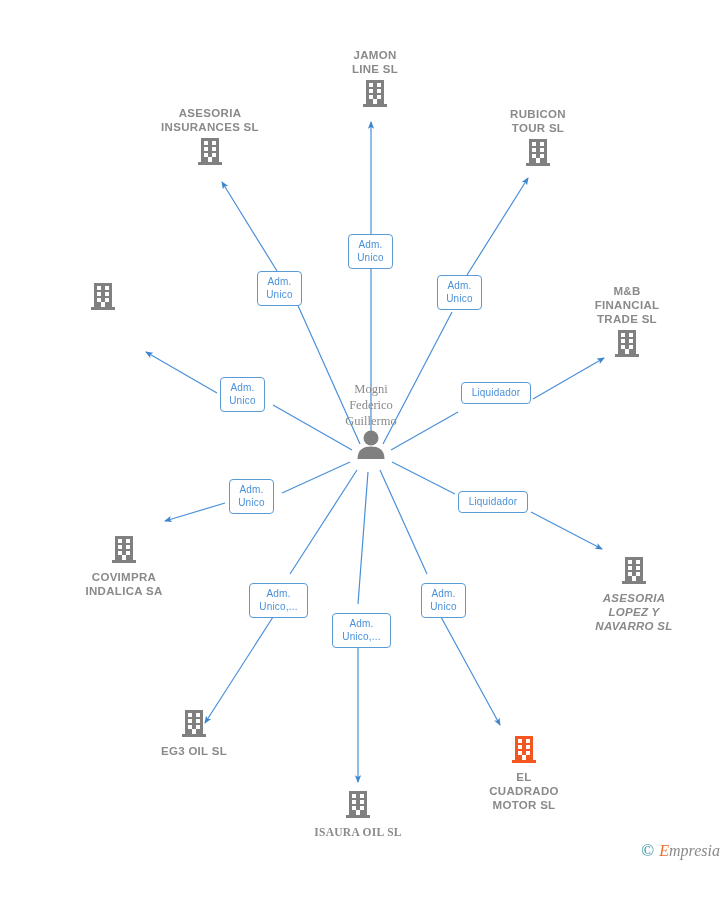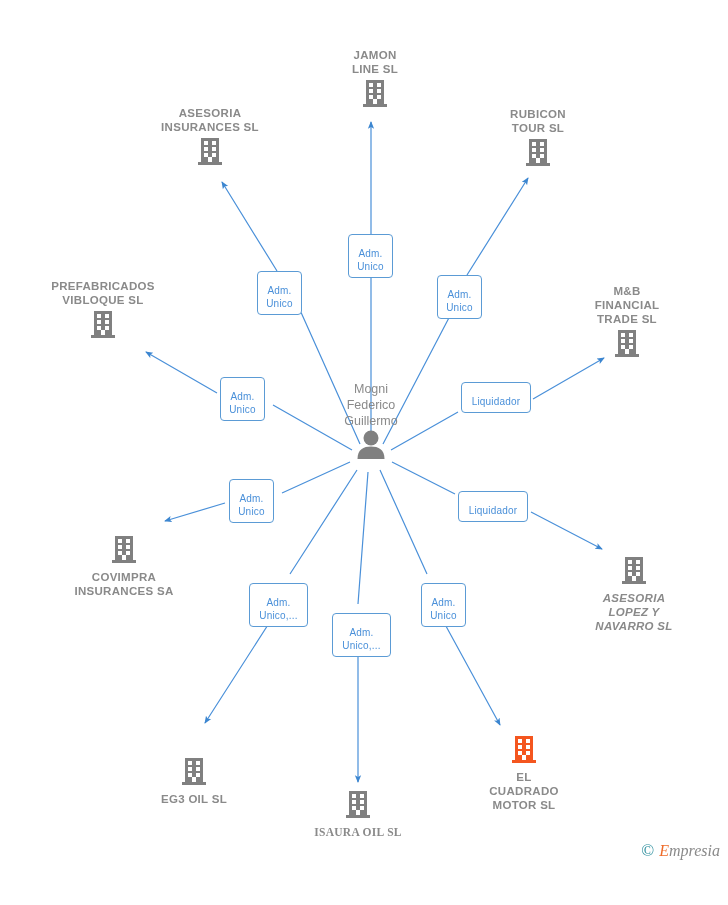--- a/index.html
+++ b/index.html
@@ -55,21 +55,21 @@
   .reltag {
     position: absolute;
     box-sizing: border-box;
     border: 1px solid #5b9bd5;
     border-radius: 4px;
     background: #ffffff;
     color: #4a90d9;
     font-size: 10px;
     line-height: 13px;
     text-align: center;
-    padding: 12px 5px 4px 5px;
+    padding: 3px 5px 4px 5px;
     white-space: pre-line;
     letter-spacing: 0.2px;
   }
   .watermark {
     position: absolute;
     right: 8px;
     bottom: 8px;
     display: flex;
     align-items: center;
     gap: 5px;
@@ -175,22 +175,20 @@
             <rect x="16" y="12" width="4" height="4"></rect>
         <rect x="8" y="18" width="4" height="4"></rect>
             <rect x="16" y="18" width="4" height="4"></rect>
         <rect x="12" y="22" width="4" height="5"></rect>
       </g>
         </svg>
     </span>
   </div>
 
   <div class="node" style="left:103px; top:279px;">
-    <div class="label">PREFABRICADOS
-VIBLOQUE SL</div>
     <span class="icon">
       <svg width="28" height="32" viewBox="0 0 28 32">
           <g fill="#808080">
         <rect x="5" y="3" width="18" height="24"></rect>
         <rect x="2" y="27" width="24" height="3"></rect>
       </g>
           <g fill="#ffffff">
         <rect x="8" y="6" width="4" height="4"></rect>
             <rect x="16" y="6" width="4" height="4"></rect>
         <rect x="8" y="12" width="4" height="4"></rect>
@@ -238,21 +236,21 @@
             <rect x="16" y="6" width="4" height="4"></rect>
         <rect x="8" y="12" width="4" height="4"></rect>
             <rect x="16" y="12" width="4" height="4"></rect>
         <rect x="8" y="18" width="4" height="4"></rect>
             <rect x="16" y="18" width="4" height="4"></rect>
         <rect x="12" y="22" width="4" height="5"></rect>
       </g>
         </svg>
     </span>
     <div class="label">COVIMPRA
-INSURANCES SA</div>
+INDALICA SA</div>
   </div>
 
   <div class="node below" style="left:634px; top:554px;font-style:italic;">
     <span class="icon">
       <svg width="28" height="32" viewBox="0 0 28 32">
           <g fill="#808080">
         <rect x="5" y="3" width="18" height="24"></rect>
         <rect x="2" y="27" width="24" height="3"></rect>
       </g>
           <g fill="#ffffff">
@@ -264,21 +262,21 @@
             <rect x="16" y="18" width="4" height="4"></rect>
         <rect x="12" y="22" width="4" height="5"></rect>
       </g>
         </svg>
     </span>
     <div class="label">ASESORIA
 LOPEZ Y
 NAVARRO SL</div>
   </div>
 
-  <div class="node below" style="left:194px; top:755px;">
+  <div class="node below" style="left:194px; top:707px;">
     <span class="icon">
       <svg width="28" height="32" viewBox="0 0 28 32">
           <g fill="#808080">
         <rect x="5" y="3" width="18" height="24"></rect>
         <rect x="2" y="27" width="24" height="3"></rect>
       </g>
           <g fill="#ffffff">
         <rect x="8" y="6" width="4" height="4"></rect>
             <rect x="16" y="6" width="4" height="4"></rect>
         <rect x="8" y="12" width="4" height="4"></rect>
@@ -329,21 +327,21 @@
             <rect x="16" y="18" width="4" height="4"></rect>
         <rect x="12" y="22" width="4" height="5"></rect>
       </g>
         </svg>
     </span>
     <div class="label">EL
 CUADRADO
 MOTOR  SL</div>
   </div>
 
-  <div class="person-node" style="left:371px; top:381px;">
+  <div class="person-node" style="left:371px; top:381px;font-family:Liberation Serif, serif;">
     <div class="label">Mogni
 Federico
 Guillermo</div>
     <span class="icon">
       <svg width="34" height="30" viewBox="0 0 34 30">
         <circle cx="17" cy="9" r="7.5" fill="#808080"></circle>
         <path d="M3.5,30 C3.5,20.5 9.5,17.5 17,17.5 C24.5,17.5 30.5,20.5 30.5,30 Z" fill="#808080"></path>
       </svg>
     </span>
   </div>

